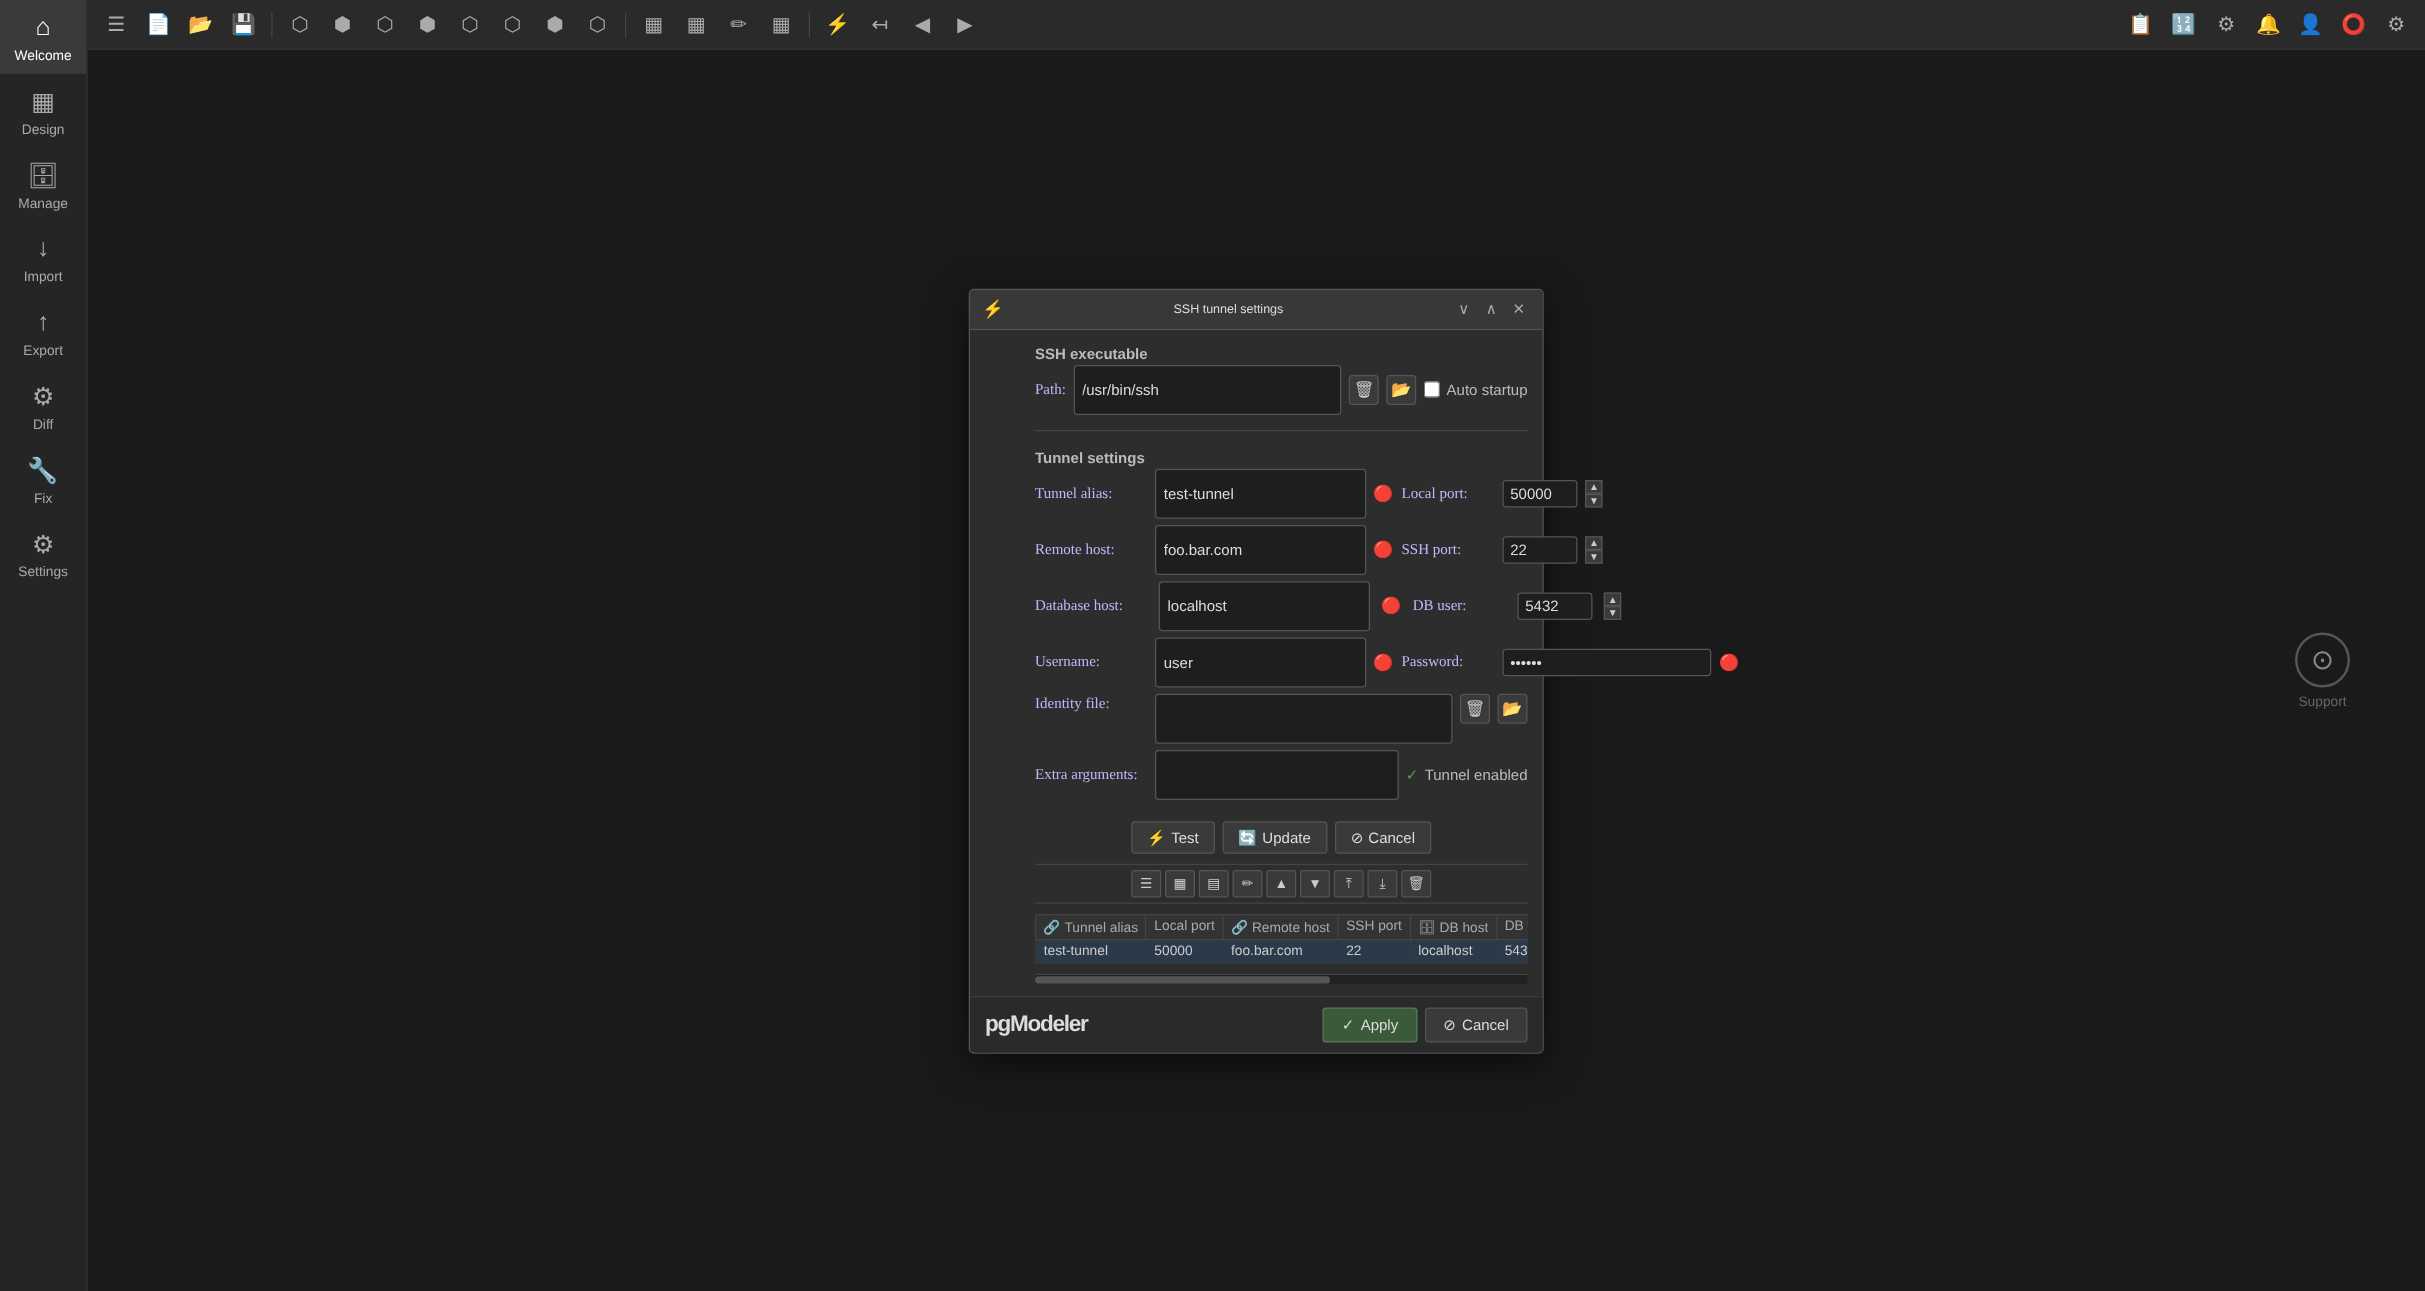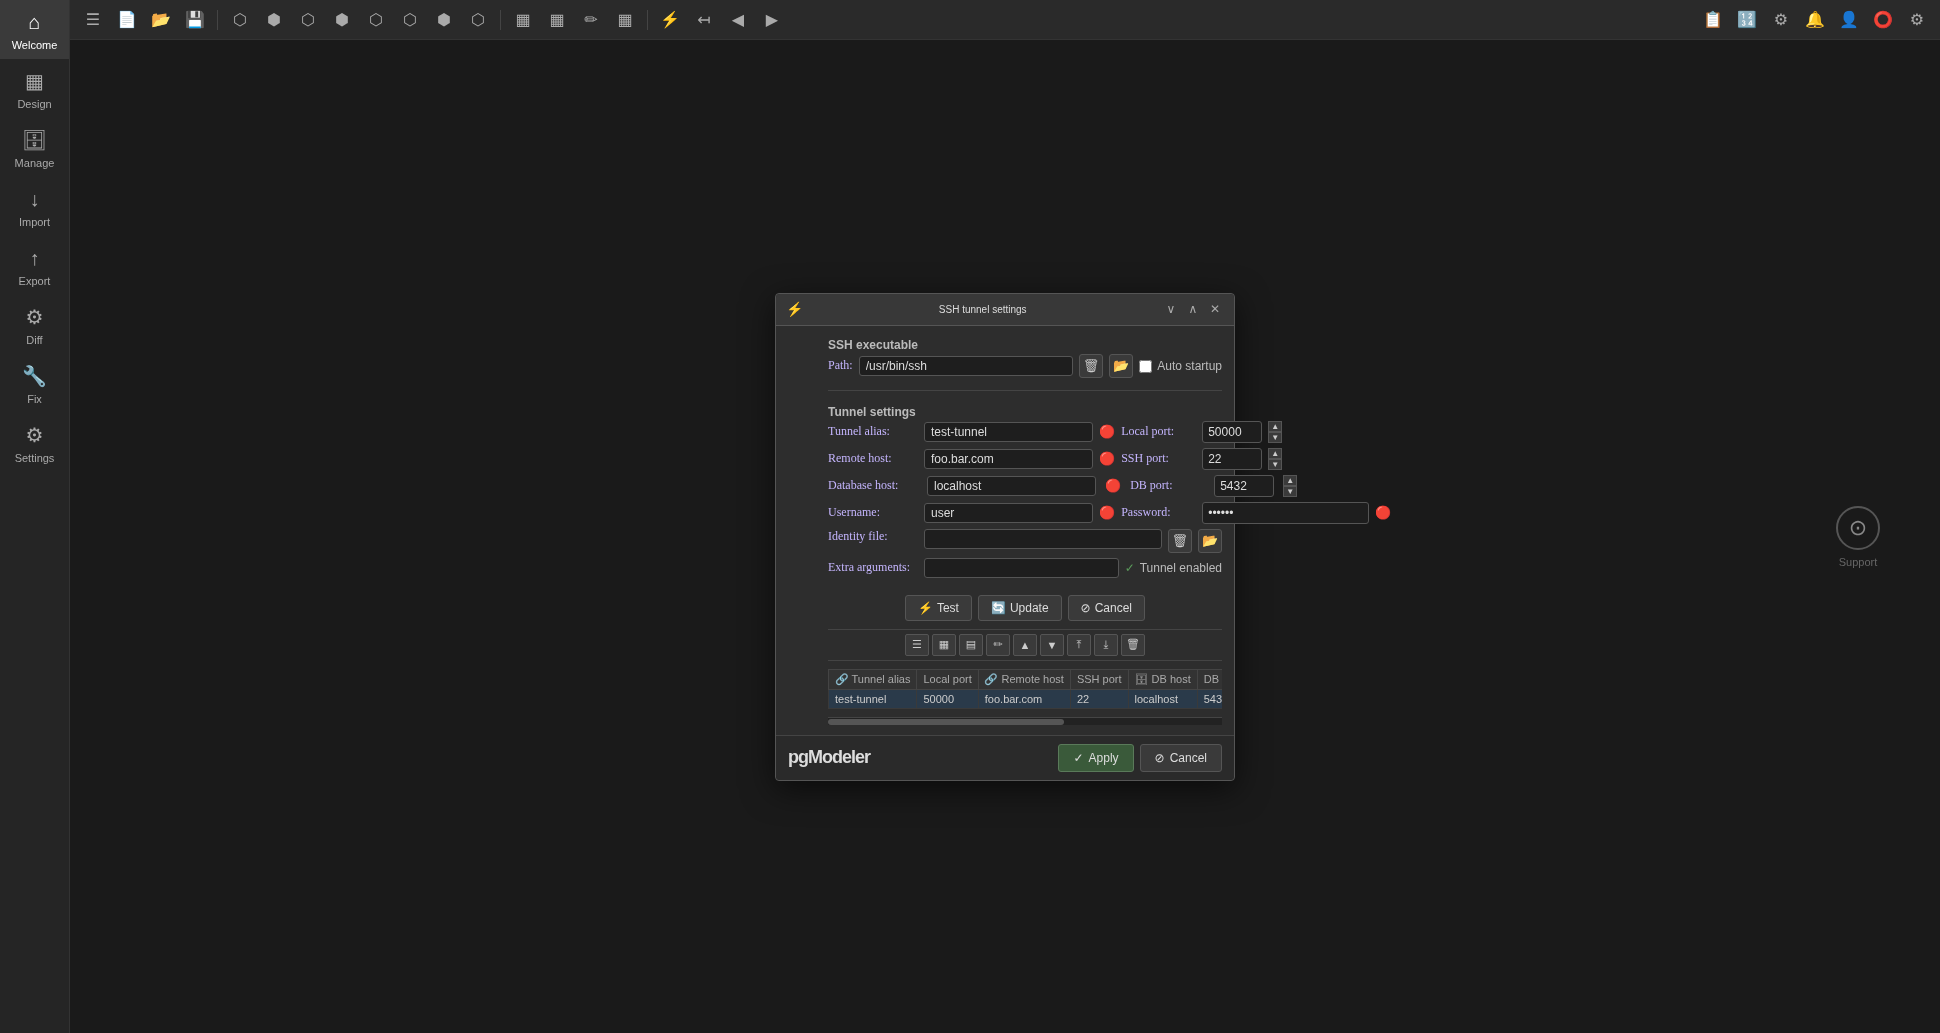--- a/index.html
+++ b/index.html
@@ -169,21 +169,21 @@
 
     .form-label {
       color: #c4b5fd;
       font-size: 12px;
       white-space: nowrap;
       font-family: Liberation Serif, serif;
     }
 
     .form-input {
       flex: 1;
-      height: 20px;
+      height: 40px;
       background: #1e1e1e;
       border: 1px solid #555;
       border-radius: 3px;
       color: #ddd;
       padding: 0 6px;
       font-size: 12px;
     }
 
     .icon-btn {
       width: 24px;
@@ -194,21 +194,21 @@
       cursor: pointer;
       display: flex;
       align-items: center;
       justify-content: center;
       font-size: 13px;
       color: #ccc;
     }
 
     .checkbox-row {
       display: flex;
-      align-items: flex-end;
+      align-items: flex-start;
       gap: 5px;
       font-size: 12px;
       color: #bbb;
     }
 
     .checkbox-row input { cursor: pointer; }
 
     .field-input-sm {
       width: 60px;
       height: 22px;
@@ -566,21 +566,21 @@
               <div class="spinner-btn">
                 <button class="spin-up">▲</button>
                 <button class="spin-down">▼</button>
               </div>
             </div>
 
             <div style="display:flex; align-items:center; gap:9px; margin-bottom:5px;">
               <span class="form-label" style="min-width:90px;">Database host:</span>
               <input class="form-input" type="text" value="localhost" style="">
               <span class="red-icon">🔴</span>
-              <span class="form-label" style="min-width:75px;">DB port:</span>
+              <span class="form-label" style="min-width:75px;">DB user:</span>
               <input class="field-input-sm" type="text" value="5432" style="">
               <div class="spinner-btn">
                 <button class="spin-up">▲</button>
                 <button class="spin-down">▼</button>
               </div>
             </div>
 
             <div style="display:flex; align-items:center; gap:6px; margin-bottom:5px;">
               <span class="form-label" style="min-width:90px;">Username:</span>
               <input class="form-input" type="text" value="user" style="">

